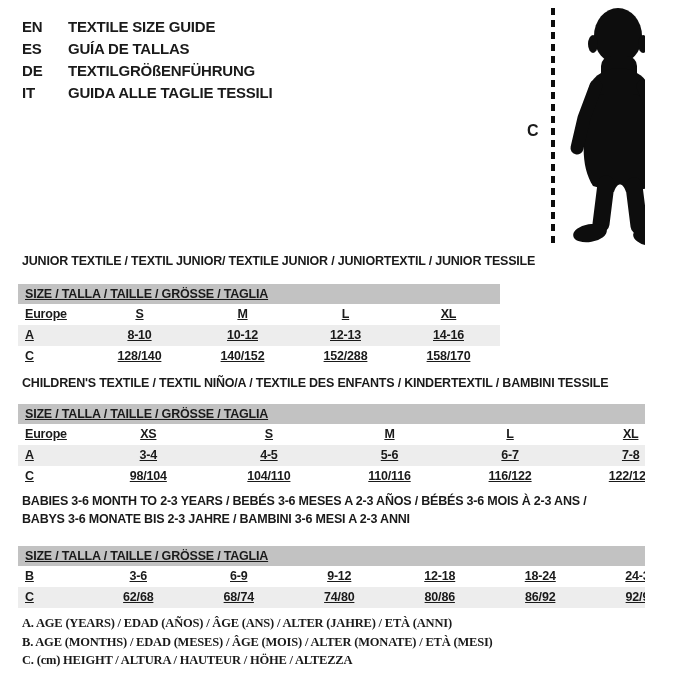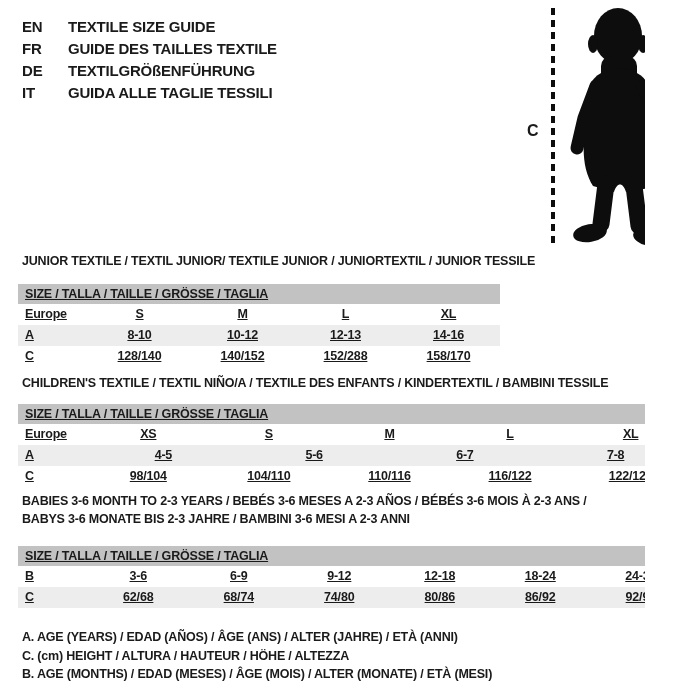--- a/index.html
+++ b/index.html
@@ -46,35 +46,35 @@
   .st-header{
     height:20px;line-height:20px;padding-left:7px;
     background:var(--table-header-bg);
   }
   .st-row{display:flex;height:21px;line-height:21px;align-items:center;}
   .st-row.shaded{background:var(--row-shaded-bg);}
   .st-label{flex:0 0 70px;padding-left:7px;}
   .st-cell{flex:1 1 0;text-align:center;}
 
   
-  .legend{position:absolute;left:22px;top:628px;font-size:12.5px;line-height:18.5px;}
+  .legend{position:absolute;left:22px;top:614px;font-size:12.5px;line-height:18.5px;font-family:Liberation Serif, serif;}
 </style>
 </head>
 <body>
 
 <div class="canvas">
 
   <div class="lang-list">
     <div class="lang-row">
       <span class="lang-code">EN</span>
       <span class="lang-title">TEXTILE SIZE GUIDE</span>
     </div>
     <div class="lang-row">
-      <span class="lang-code">FR</span>
-      <span class="lang-title">GUIDE DES TAILLES TEXTILE</span>
+      <span class="lang-code">ES</span>
+      <span class="lang-title">GUÍA DE TALLAS</span>
     </div>
     <div class="lang-row">
       <span class="lang-code">DE</span>
       <span class="lang-title">TEXTILGRÖßENFÜHRUNG</span>
     </div>
     <div class="lang-row">
       <span class="lang-code">IT</span>
       <span class="lang-title">GUIDA ALLE TAGLIE TESSILI</span>
     </div>
   </div>
@@ -135,20 +135,21 @@
     <div class="st-row">
       <span class="st-label">Europe</span>
       <span class="st-cell">XS</span>
       <span class="st-cell">S</span>
       <span class="st-cell">M</span>
       <span class="st-cell">L</span>
       <span class="st-cell">XL</span>
     </div>
     <div class="st-row shaded">
       <span class="st-label">A</span>
+      <span class="st-cell">3-4</span>
       <span class="st-cell">4-5</span>
       <span class="st-cell">5-6</span>
       <span class="st-cell">6-7</span>
       <span class="st-cell">7-8</span>
     </div>
     <div class="st-row">
       <span class="st-label">C</span>
       <span class="st-cell">98/104</span>
       <span class="st-cell">104/110</span>
       <span class="st-cell">110/116</span>
@@ -175,17 +176,17 @@
       <span class="st-cell">68/74</span>
       <span class="st-cell">74/80</span>
       <span class="st-cell">80/86</span>
       <span class="st-cell">86/92</span>
       <span class="st-cell">92/98</span>
     </div>
   </div>
 
   <div class="legend">
     <div>A. AGE (YEARS) / EDAD (AÑOS) / ÂGE (ANS) / ALTER (JAHRE) / ETÀ (ANNI)</div>
+    <div>B. AGE (MONTHS) / EDAD (MESES) / ÂGE (MOIS) / ALTER (MONATE) / ETÀ (MESI)</div>
     <div>C. (cm) HEIGHT / ALTURA / HAUTEUR / HÖHE / ALTEZZA</div>
-    <div>B. AGE (MONTHS) / EDAD (MESES) / ÂGE (MOIS) / ALTER (MONATE) / ETÀ (MESI)</div>
   </div>
 
 </div>
 
 </body></html>

